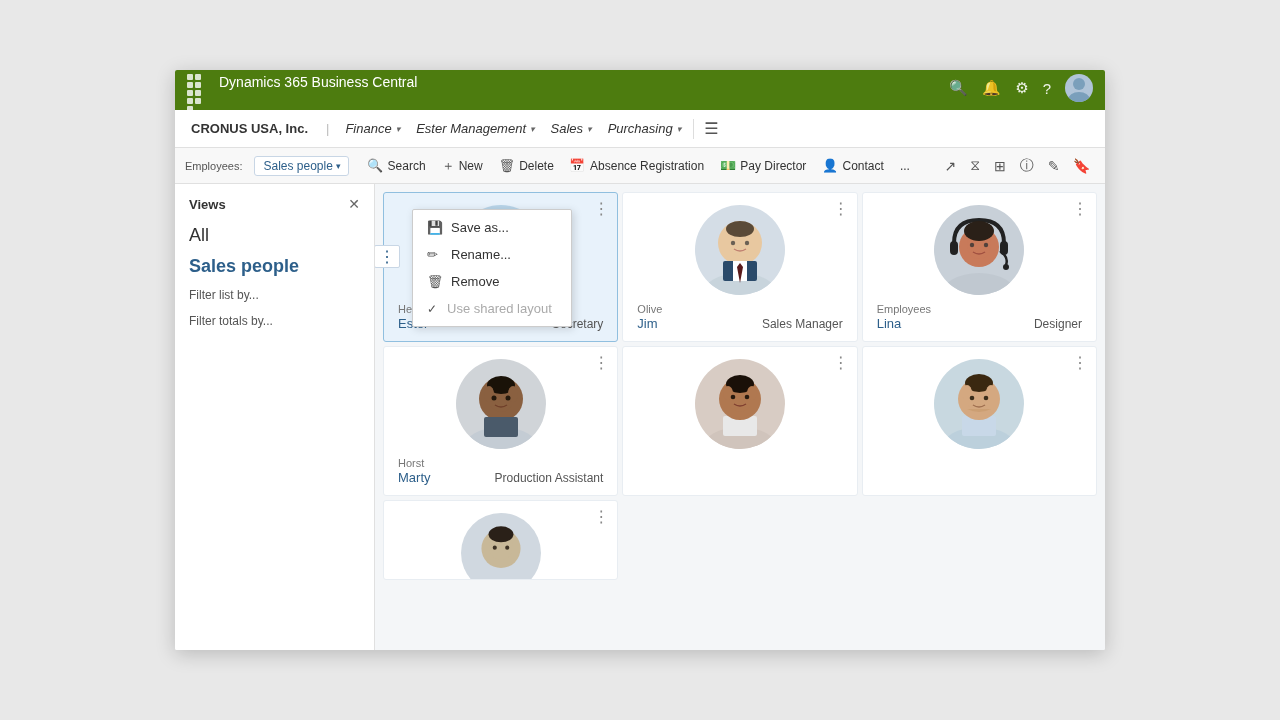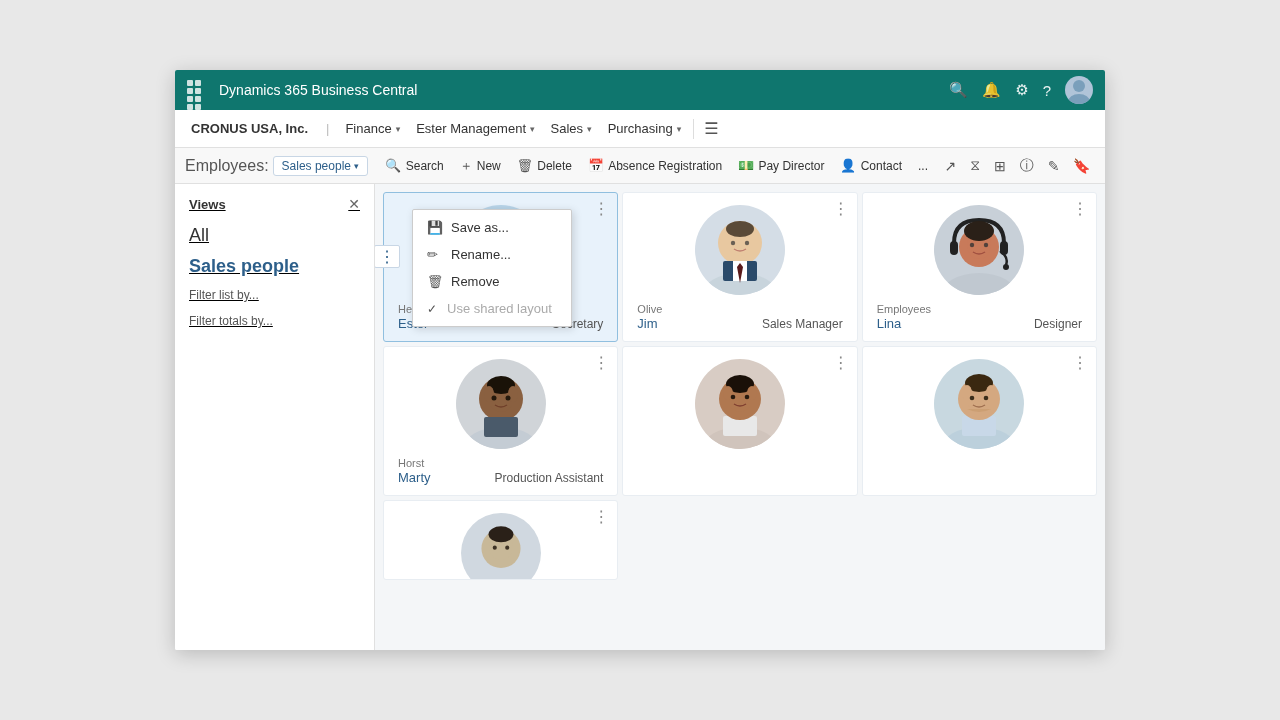--- a/index.html
+++ b/index.html
@@ -20,25 +20,25 @@
       height: 580px;
       background: #fff;
       border-radius: 2px;
       box-shadow: 0 4px 20px rgba(0,0,0,0.2);
       display: flex;
       flex-direction: column;
       overflow: hidden;
     }
     
     .top-bar {
-      background: #0f766e;
+      background: #4d7c0f;
       color: #fff;
       height: 40px;
       display: flex;
-      align-items: center;
+      align-items: flex-start;
       padding: 4px 12px;
       flex-shrink: 0;
     }
     .top-bar-apps-icon {
       width: 20px; height: 20px;
       display: flex; flex-wrap: wrap; gap: 2px;
       margin-right: 12px;
       cursor: pointer;
     }
     .top-bar-apps-icon span {
@@ -96,20 +96,21 @@
     .nav-item {
       font-size: 13px;
       color: #333;
       padding: 0 8px;
       height: 38px;
       display: flex;
       align-items: center;
       cursor: pointer;
       gap: 2px;
       white-space: nowrap;
+      font-style: italic;
     }
     .nav-item .caret { font-size: 9px; color: #666; margin-left: 2px; }
     .nav-divider {
       width: 1px; height: 20px;
       background: #ddd;
       margin: 0 4px;
     }
     .hamburger-icon {
       cursor: pointer;
       color: #555;
@@ -121,23 +122,23 @@
       background: #f8f8f8;
       border-bottom: 1px solid #e0e0e0;
       height: 36px;
       display: flex;
       align-items: center;
       padding: 0 10px;
       flex-shrink: 0;
       gap: 0;
     }
     .toolbar-label {
-      font-size: 16px;
+      font-size: 11px;
       color: #555;
-      margin-right: 4px;
+      margin-right: 12px;
     }
     .toolbar-filter-badge {
       background: #fff;
       border: 1px solid #c8d6e5;
       border-radius: 3px;
       padding: 2px 8px;
       font-size: 12px;
       color: #2d5f8a;
       cursor: pointer;
       display: flex; align-items: center; gap: 3px;
@@ -168,21 +169,20 @@
       flex: 1;
       overflow: hidden;
     }
     
     .sidebar {
       width: 200px;
       border-right: 1px solid #e0e0e0;
       padding: 12px 0;
       flex-shrink: 0;
       background: #fff;
-      text-decoration: underline;
     }
     .sidebar-header {
       display: flex;
       align-items: center;
       justify-content: space-between;
       padding: 0 14px 8px;
     }
     .sidebar-title {
       font-size: 13px;
       font-weight: 600;

